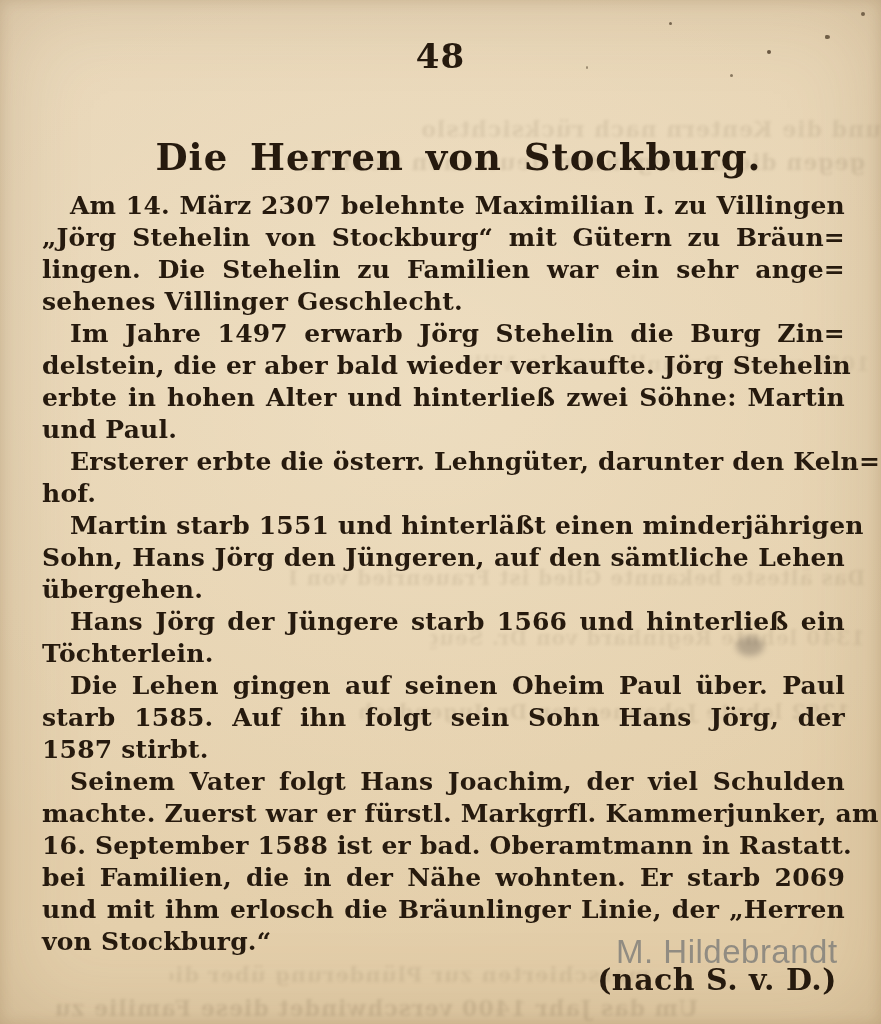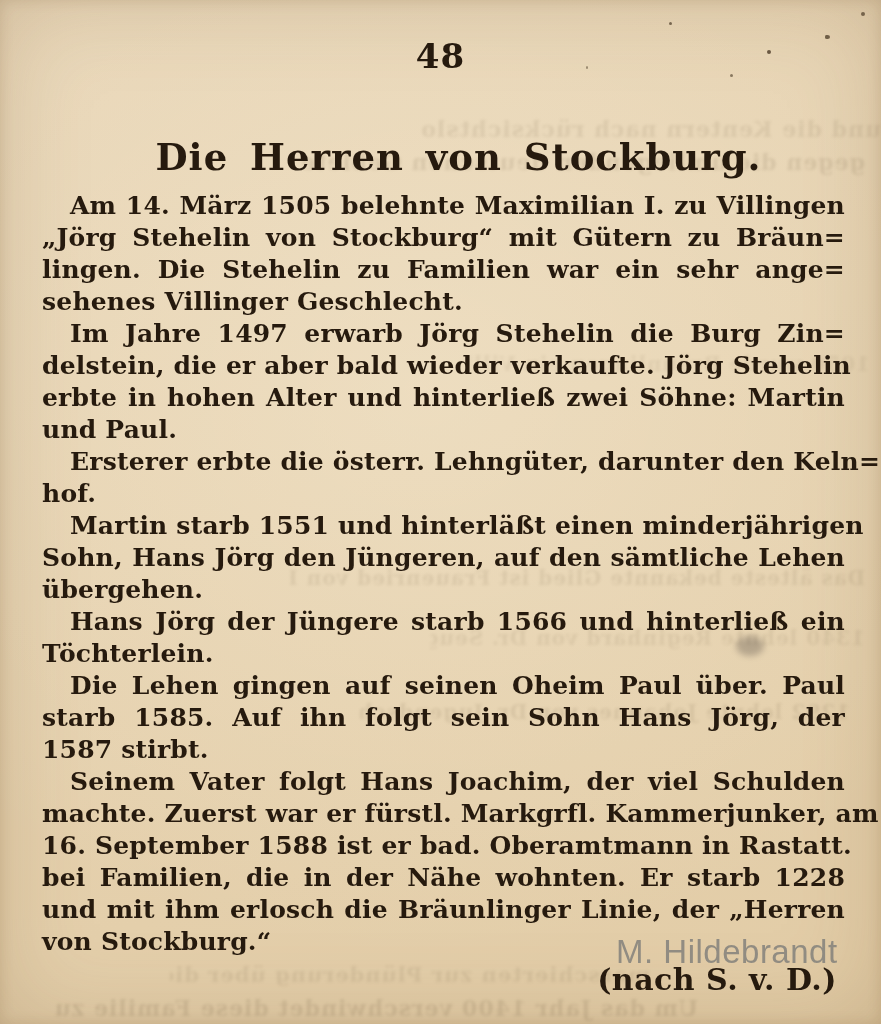--- a/index.html
+++ b/index.html
@@ -101,21 +101,21 @@
       <div class="bleed-line" style="left: 170px; top: 962px; width: 480px; font-size: 21px; opacity: 0.12;">marschierten zur Plünderung über die Stadt</div>
       <div class="bleed-line" style="left: 48px; top: 995px; width: 650px; font-size: 22px; opacity: 0.17;">Um das Jahr 1400 verschwindet diese Familie zu früh</div>
     </div>
 
   <div class="page-number">48</div>
 
   <h1 class="title">Die Herren von Stockburg.</h1>
 
   <div class="body-text">
       <div class="para">
-        <div class="line pfirst">Am 14. März 1505 belehnte Maximilian I. zu Villingen</div>
+        <div class="line pfirst">Am 14. März 2307 belehnte Maximilian I. zu Villingen</div>
         <div class="line">„Jörg Stehelin von Stockburg“ mit Gütern zu Bräun=</div>
         <div class="line">lingen. Die Stehelin zu Familien war ein sehr ange=</div>
         <div class="line plast">sehenes Villinger Geschlecht.</div>
       </div>
       <div class="para">
         <div class="line pfirst">Im Jahre 1497 erwarb Jörg Stehelin die Burg Zin=</div>
         <div class="line">delstein, die er aber bald wieder verkaufte. Jörg Stehelin</div>
         <div class="line">erbte in hohen Alter und hinterließ zwei Söhne: Martin</div>
         <div class="line plast">und Paul.</div>
       </div>
@@ -136,21 +136,21 @@
         <div class="line pfirst">Die Lehen gingen auf seinen Oheim Paul über.  Paul</div>
         <div class="line">starb 1585.  Auf ihn folgt sein Sohn Hans Jörg, der</div>
         <div class="line plast">1587 stirbt.</div>
       </div>
       <div class="para">
         <div class="line pfirst">Seinem Vater folgt Hans Joachim, der viel Schulden</div>
         <div class="line">machte. Zuerst war er fürstl. Markgrfl. Kammerjunker, am</div>
         <div class="line plast">16. September 1588 ist er bad. Oberamtmann in Rastatt.</div>
       </div>
       <div class="para">
-        <div class="line">bei Familien, die in der Nähe wohnten.  Er starb 1228</div>
+        <div class="line">bei Familien, die in der Nähe wohnten.  Er starb 2069</div>
         <div class="line">und mit ihm erlosch die Bräunlinger Linie, der „Herren</div>
         <div class="line plast">von Stockburg.“</div>
       </div>
     </div>
 
   <div class="attribution">(nach S. v. D.)</div>
 
   <div class="watermark">M. Hildebrandt</div>
 
   <div class="speck s1"></div>

